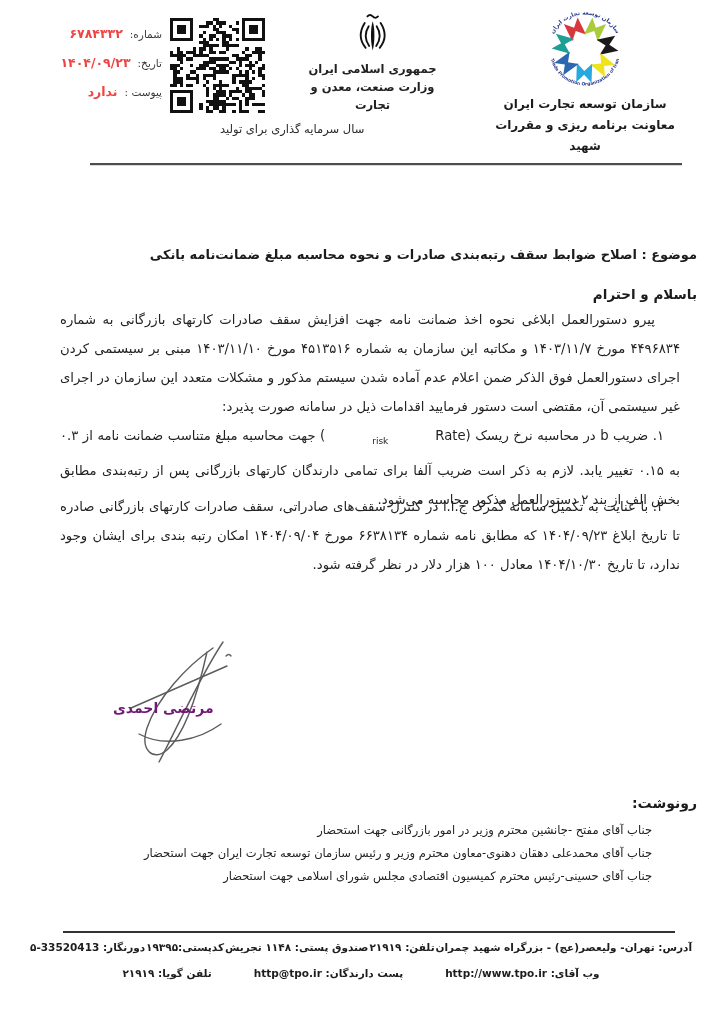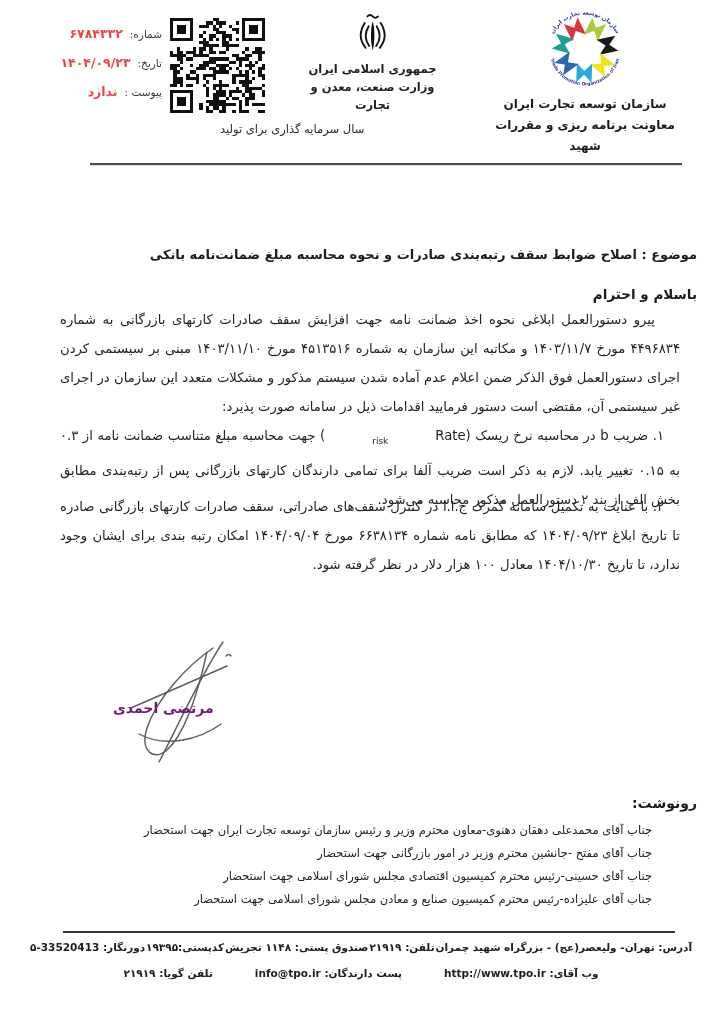--- a/index.html
+++ b/index.html
@@ -434,35 +434,34 @@
         <path d="M 36,72 L 132,30"></path>
         <path d="M 44,98 C 70,112 104,104 126,88"></path>
         <path d="M 131,20 q 3,-3 5,0"></path>
       </g>
     </svg>
     <div class="sig-name">مرتضی احمدی</div>
   </div>
 
   <div class="cc">
     <div class="cc-heading">رونوشت:</div>
+    <div class="cc-item">جناب آقای مفتح -جانشین محترم وزیر در امور بازرگانی جهت استحضار</div>
     <div class="cc-item">جناب آقای محمدعلی دهقان دهنوی-معاون محترم وزیر و رئیس سازمان توسعه تجارت ایران جهت استحضار</div>
-    <div class="cc-item">جناب آقای مفتح -جانشین محترم وزیر در امور بازرگانی جهت استحضار</div>
     <div class="cc-item">جناب آقای حسینی-رئیس محترم کمیسیون اقتصادی مجلس شورای اسلامی جهت استحضار</div>
-    <div class="cc-item">جناب آقای علیزاده-رئیس محترم کمیسیون صنایع و معادن مجلس شورای اسلامی جهت استحضار</div>
   </div>
 
   <div class="rule-footer"></div>
 
   <div class="footer-line1">
     <span class="seg">آدرس: تهران- ولیعصر(عج) - بزرگراه شهید چمران</span>
     <span class="seg">تلفن: ۲۱۹۱۹</span>
     <span class="seg">صندوق پستی: ۱۱۴۸ تجریش</span>
     <span class="seg">کدپستی:۱۹۳۹۵</span>
     <span class="seg">دورنگار: 33520413-۵</span>
   </div>
 
   <div class="footer-line2">
     <span class="seg"><span>وب آقای:</span> <bdi dir="ltr">http://www.tpo.ir</bdi></span>
-    <span class="seg"><span>پست دارندگان:</span> <bdi dir="ltr">info@tpo.ir</bdi></span>
+    <span class="seg"><span>پست دارندگان:</span> <bdi dir="ltr">http@tpo.ir</bdi></span>
     <span class="seg">تلفن گویا: ۲۱۹۱۹</span>
   </div>
 
 </div>
 
 </body></html>

